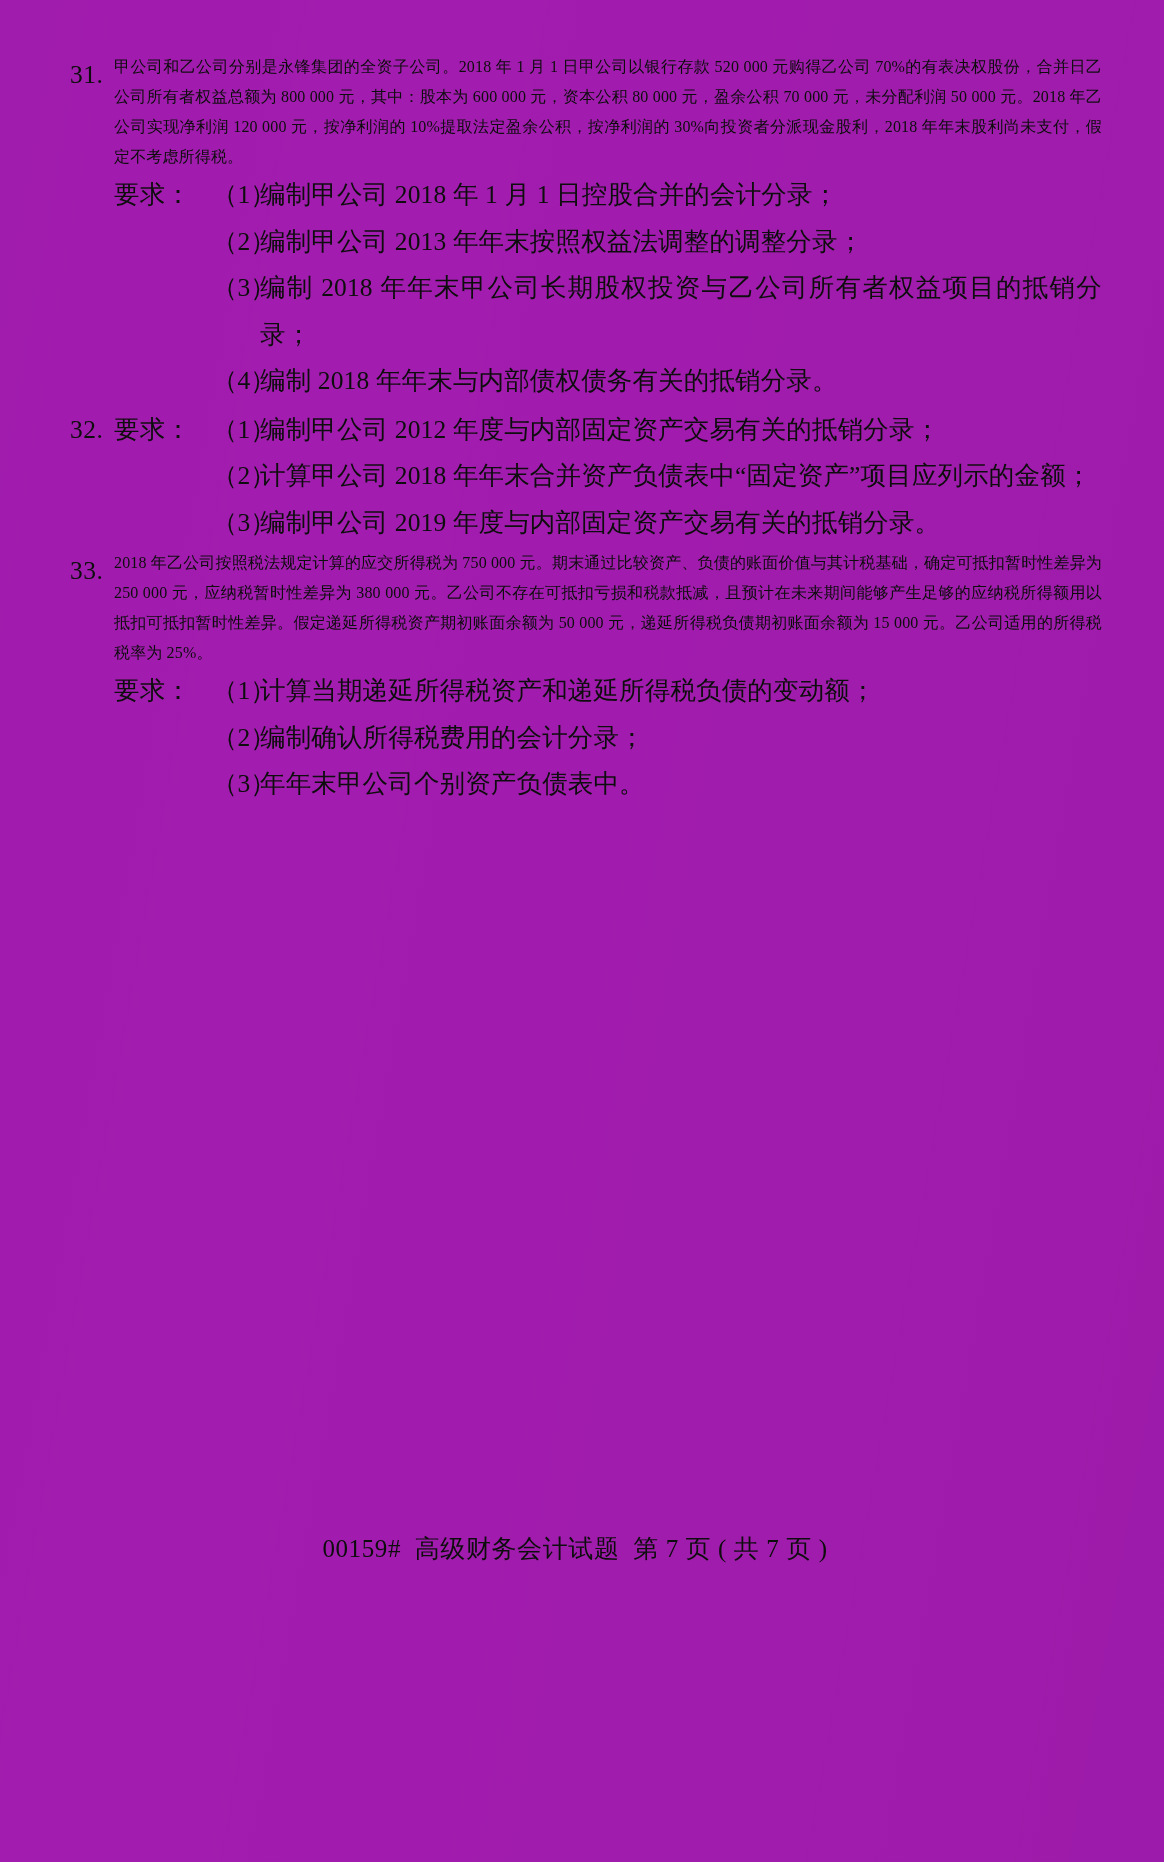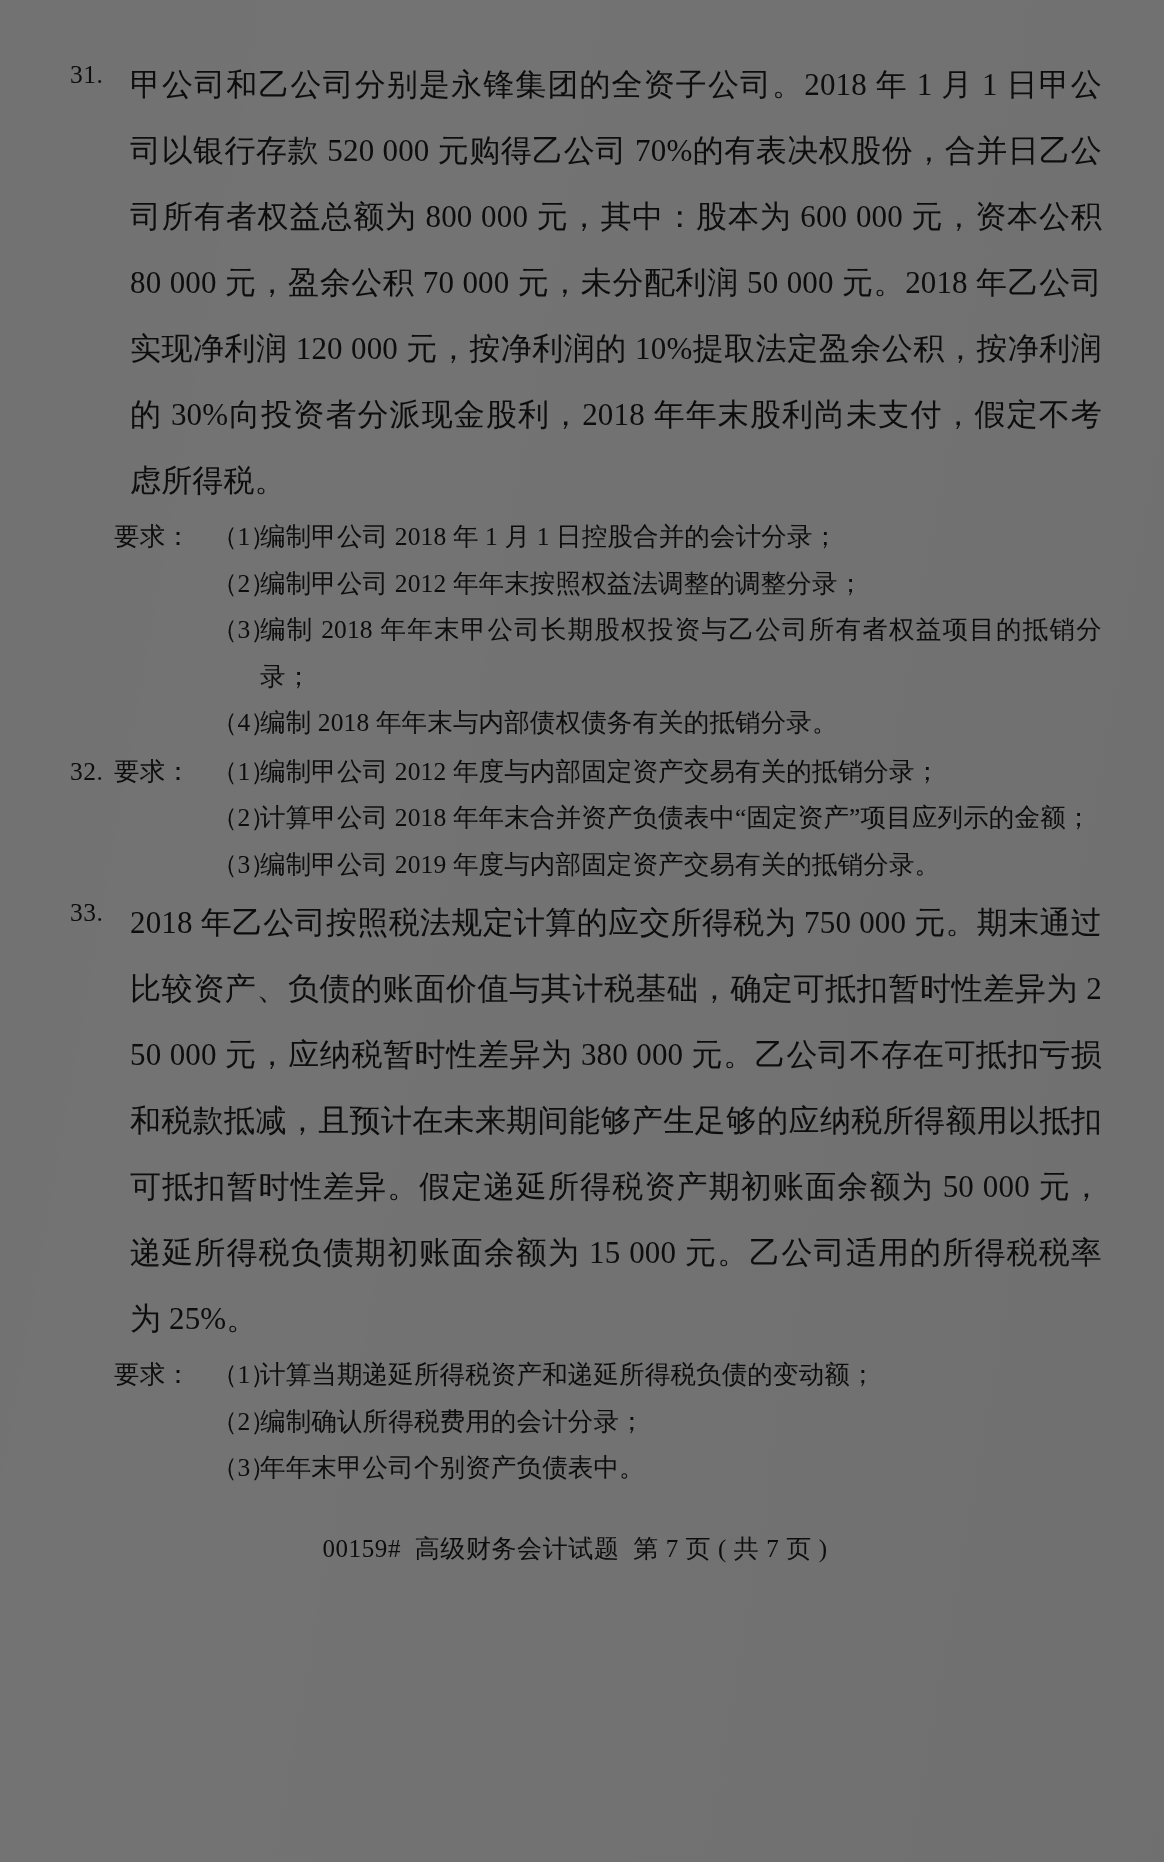--- a/index.html
+++ b/index.html
@@ -10,21 +10,21 @@
   }
   body {
     font-family: "Liberation Serif", "DejaVu Serif", serif;
     color: #0d0d0d;
   }
   .page {
     position: relative;
     width: 1164px;
     height: 1862px;
     margin: 0 auto;
-    background: #737373;
+    background: #a21caf;
     box-sizing: border-box;
     padding: 52px 62px 0 62px;
     overflow: hidden;
   }
   
   .page::after {
     content: "";
     position: absolute;
     inset: 0;
     pointer-events: none;
@@ -49,28 +49,27 @@
     text-align: left;
     padding-left: 8px;
     box-sizing: border-box;
     letter-spacing: 0.5px;
   }
   .qbody {
     flex: 1 1 auto;
     min-width: 0;
   }
   .stem {
-    font-size: 31px;
-    line-height: 66px;
+    font-size: 16px;
+    line-height: 30px;
     text-align: justify;
     text-align-last: left;
     text-justify: inter-ideograph;
     letter-spacing: 0.15px;
     word-break: break-all;
-    margin-left: 16px;
   }
   .q31 .stem { text-indent: 0; }
 
   .req {
     display: flex;
     align-items: flex-start;
     font-size: 25.5px;
     line-height: 46.5px;
     gap: 12px;
   }
@@ -132,21 +131,21 @@
         <div class="stem">甲公司和乙公司分别是永锋集团的全资子公司。2018 年 1 月 1 日甲公司以银行存款 520 000 元购得乙公司 70%的有表决权股份，合并日乙公司所有者权益总额为 800 000 元，其中：股本为 600 000 元，资本公积 80 000 元，盈余公积 70 000 元，未分配利润 50 000 元。2018 年乙公司实现净利润 120 000 元，按净利润的 10%提取法定盈余公积，按净利润的 30%向投资者分派现金股利，2018 年年末股利尚未支付，假定不考虑所得税。</div>
         <div class="req">
           <div class="req-label">要求：</div>
           <div class="req-items">
             <div class="req-item">
               <span class="req-marker">（1）</span>
               <span class="req-text">编制甲公司 2018 年 1 月 1 日控股合并的会计分录；</span>
             </div>
             <div class="req-item">
               <span class="req-marker">（2）</span>
-              <span class="req-text">编制甲公司 2012 年年末按照权益法调整的调整分录；</span>
+              <span class="req-text">编制甲公司 2013 年年末按照权益法调整的调整分录；</span>
             </div>
             <div class="req-item">
               <span class="req-marker">（3）</span>
               <span class="req-text">编制 2018 年年末甲公司长期股权投资与乙公司所有者权益项目的抵销分录；</span>
             </div>
             <div class="req-item">
               <span class="req-marker">（4）</span>
               <span class="req-text">编制 2018 年年末与内部债权债务有关的抵销分录。</span>
             </div>
           </div>

